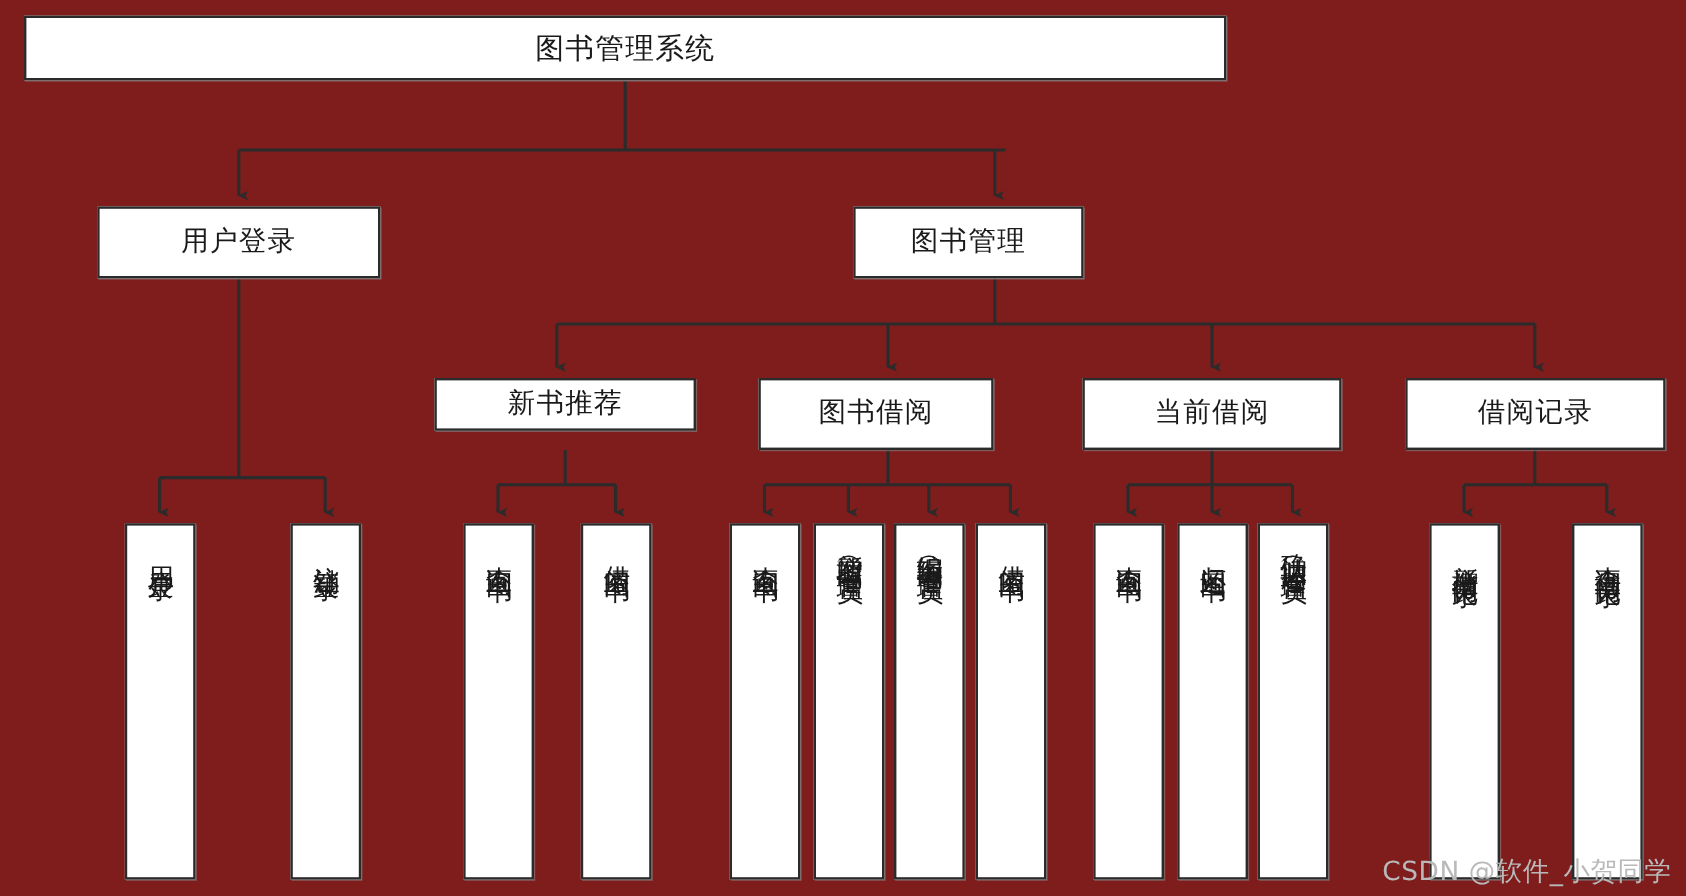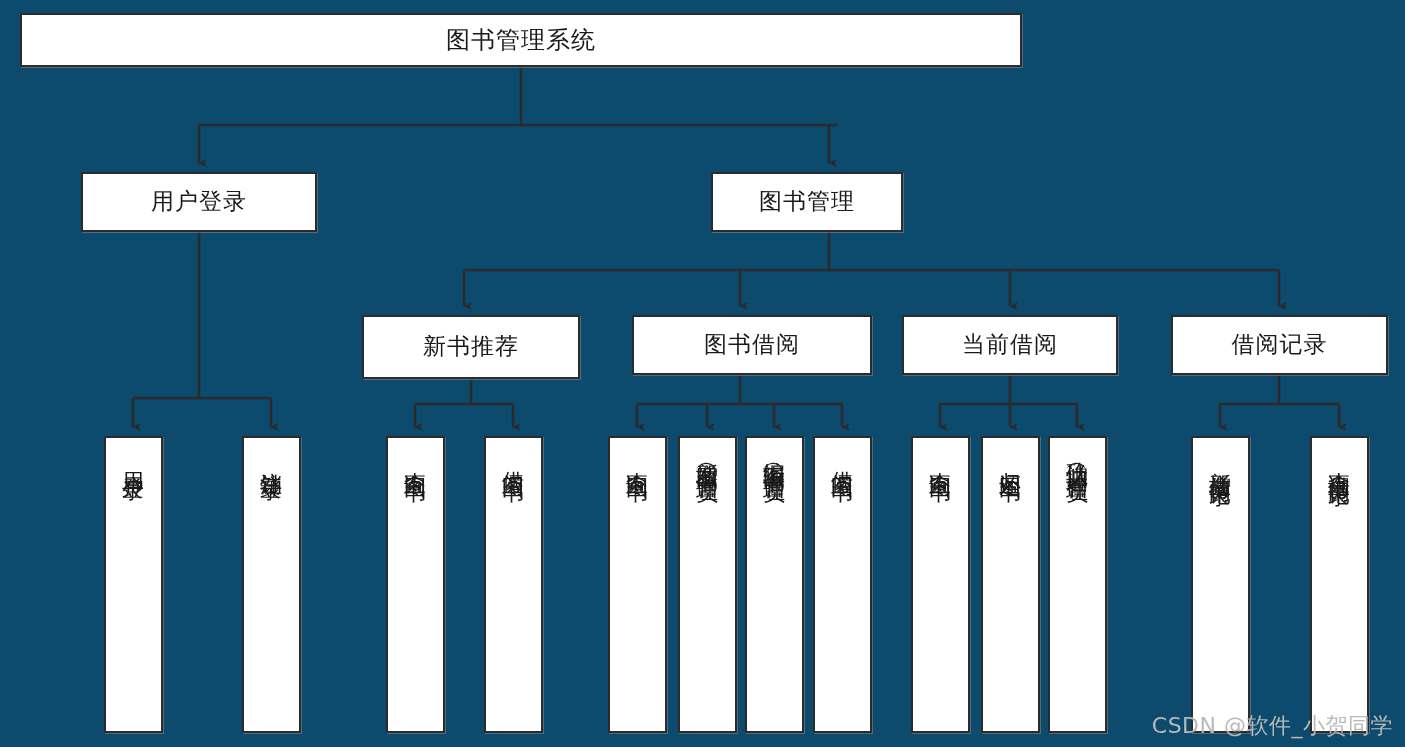--- a/index.html
+++ b/index.html
@@ -8,21 +8,21 @@
     padding: 0;
     background: #ffffff;
   }
   body {
     font-family: "DejaVu Sans", "Liberation Sans", sans-serif;
   }
   #canvas {
     position: relative;
     width: 1405px;
     height: 747px;
-    background: #0c4a6e;
+    background: #7f1d1d;
     overflow: hidden;
   }
   svg.lines {
     position: absolute;
     left: 0;
     top: 0;
     width: 1405px;
     height: 747px;
     pointer-events: none;
   }
@@ -129,24 +129,24 @@
     <span>图书管理系统</span>
   </div>
 
   <div class="node horiz" style="left:81px; top:172px; width:236px; height:60px;">
     <span>用户登录</span>
   </div>
   <div class="node horiz" style="left:711px; top:172px; width:192px; height:60px;">
     <span>图书管理</span>
   </div>
 
-  <div class="node horiz" style="left:362px; top:315px; width:218px; height:64px;">
+  <div class="node horiz" style="left:362px; top:315px; width:218px; height:44px;">
     <span>新书推荐</span>
   </div>
-  <div class="node horiz" style="left:632px; top:315px; width:240px; height:60px;">
+  <div class="node horiz" style="left:632px; top:315px; width:196px; height:60px;">
     <span>图书借阅</span>
   </div>
   <div class="node horiz" style="left:1171px; top:315px; width:217px; height:60px;">
     <span>借阅记录</span>
   </div>
   <div class="node horiz" style="left:902px; top:315px; width:216px; height:60px;">
     <span>当前借阅</span>
   </div>
 
   <div class="node leaf" style="left:104px; top:436px; width:59px; height:297px;">

